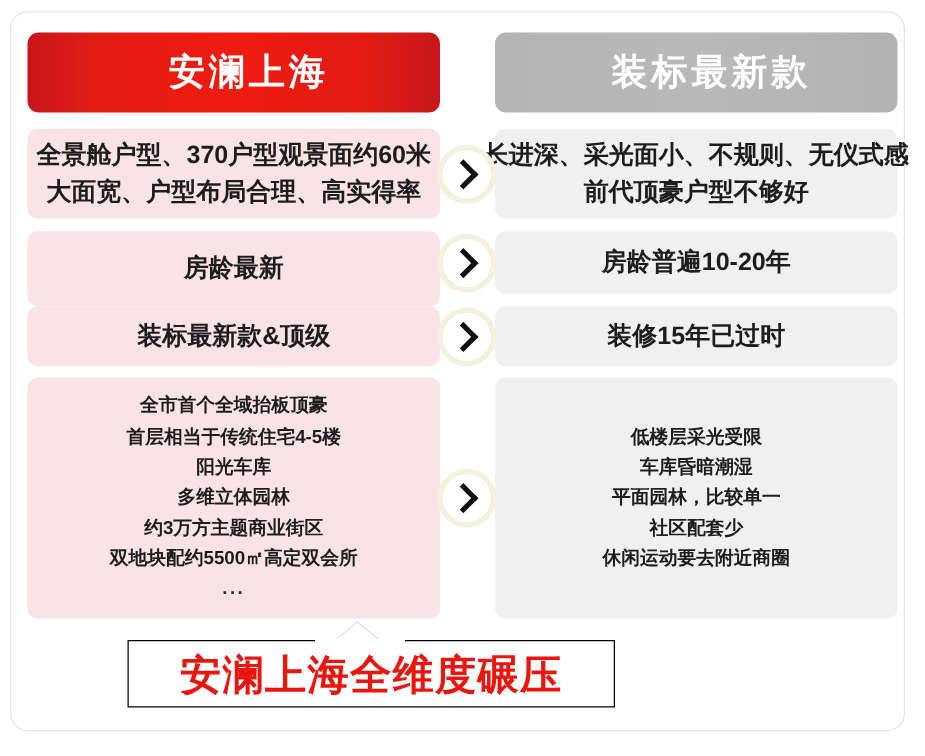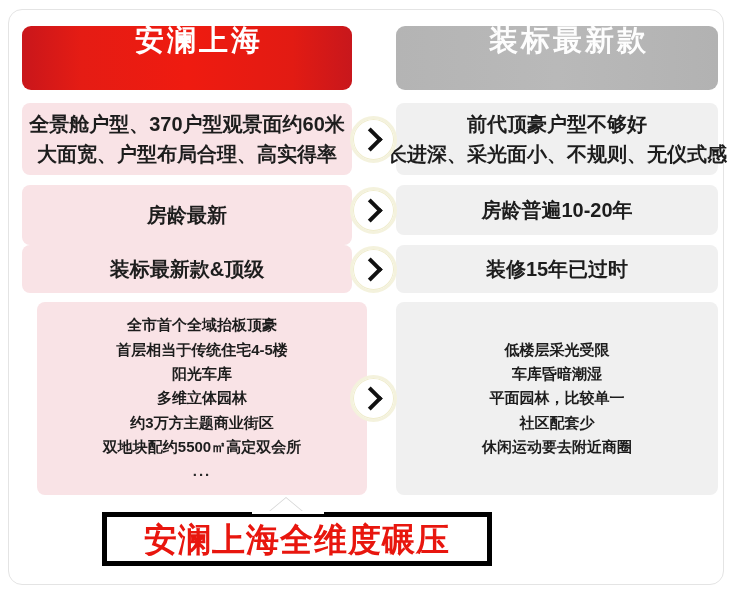--- a/index.html
+++ b/index.html
@@ -42,21 +42,21 @@
     width: 100%;
     height: 0;
   }
 
   .hdr {
     position: absolute;
     top: 26px;
     height: 64px;
     border-radius: 9px;
     display: flex;
-    align-items: flex-start;
+    align-items: center;
     justify-content: center;
     box-sizing: border-box;
     padding-left: 24px;
   }
   .hdr-left {
     left: 22px;
     width: 330px;
     background: linear-gradient(90deg,#c9161b 0%, #e51c14 18%, #ef1b10 50%, #e21b13 82%, #c8171c 100%);
   }
   .hdr-right {
@@ -163,21 +163,21 @@
     width: 390px;
     height: 54px;
   }
   .banner {
     position: absolute;
     left: 0;
     top: 0;
     width: 390px;
     height: 54px;
     background: #ffffff;
-    border: 5px solid #000000;
+    border: 1px solid #000000;
     box-sizing: border-box;
     display: flex;
     align-items: center;
     justify-content: center;
   }
   .banner-text {
     color: #e8160e;
     font-size: 33px;
     font-weight: 700;
     letter-spacing: 1px;
@@ -224,22 +224,22 @@
 
     <div class="row" style="top:103px;height:72px;">
       <div class="panel panel-left" style="height:72px;">
         <span class="line">全景舱户型、370户型观景面约60米</span>
         <span class="line">大面宽、户型布局合理、高实得率</span>
       </div>
       <div class="badge" style="left:350px;top:13px;">
         <span class="chev"></span>
       </div>
       <div class="panel panel-right" style="height:72px;">
+        <span class="line">长进深、采光面小、不规则、无仪式感</span>
         <span class="line">前代顶豪户型不够好</span>
-        <span class="line">长进深、采光面小、不规则、无仪式感</span>
       </div>
     </div>
 
     <div class="row" style="top:185px;height:50px;">
       <div class="panel panel-left" style="height:60px;">
         <span class="line">房龄最新</span>
       </div>
       <div class="badge" style="left:350px;top:2px;">
         <span class="chev"></span>
       </div>
@@ -254,21 +254,21 @@
       </div>
       <div class="badge" style="left:350px;top:1px;">
         <span class="chev"></span>
       </div>
       <div class="panel panel-right" style="height:48px;justify-content:center;">
         <span class="line">装修15年已过时</span>
       </div>
     </div>
 
     <div class="row" style="top:302px;height:193px;">
-      <div class="panel panel-left big" style="height:193px;margin-left:15px;">
+      <div class="panel panel-left big" style="height:193px;">
         <span class="line">全市首个全域抬板顶豪</span>
         <span class="line">首层相当于传统住宅4-5楼</span>
         <span class="line">阳光车库</span>
         <span class="line">多维立体园林</span>
         <span class="line">约3万方主题商业街区</span>
         <span class="line">双地块配约5500㎡高定双会所</span>
         <span class="line ellipsis">...</span>
       </div>
       <div class="badge" style="left:350px;top:73px;">
         <span class="chev"></span>

